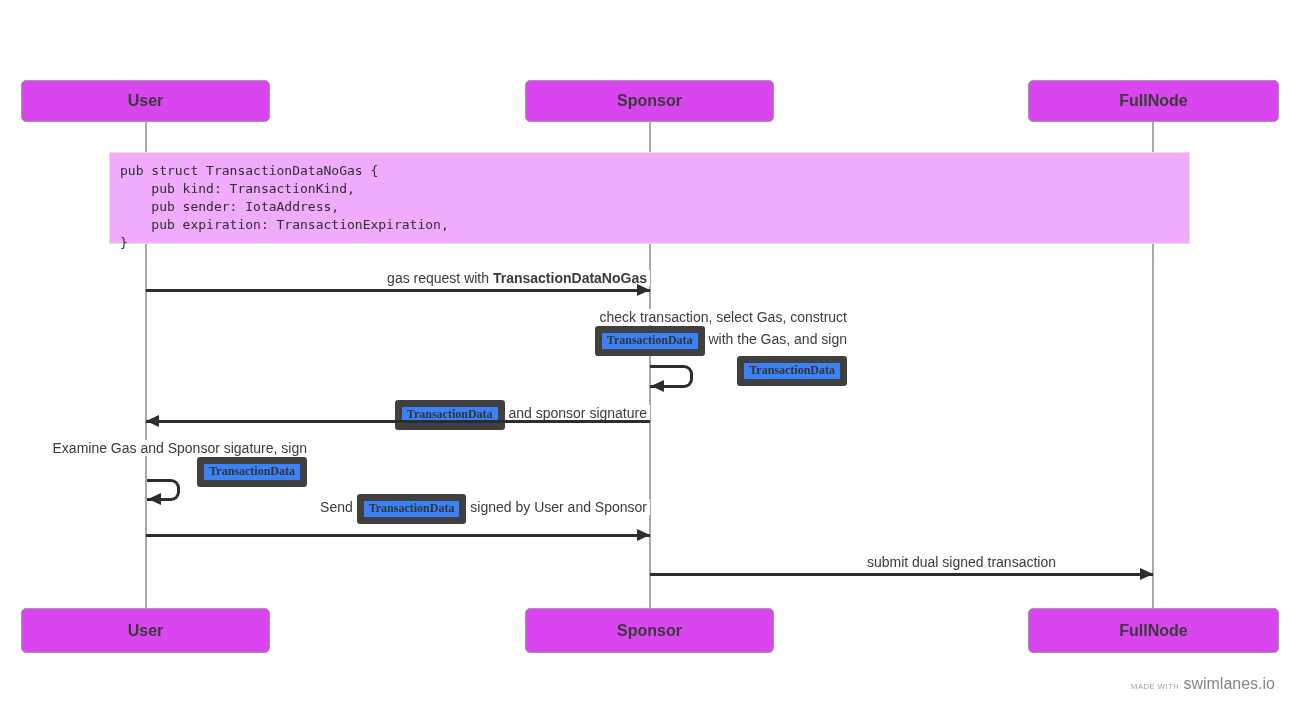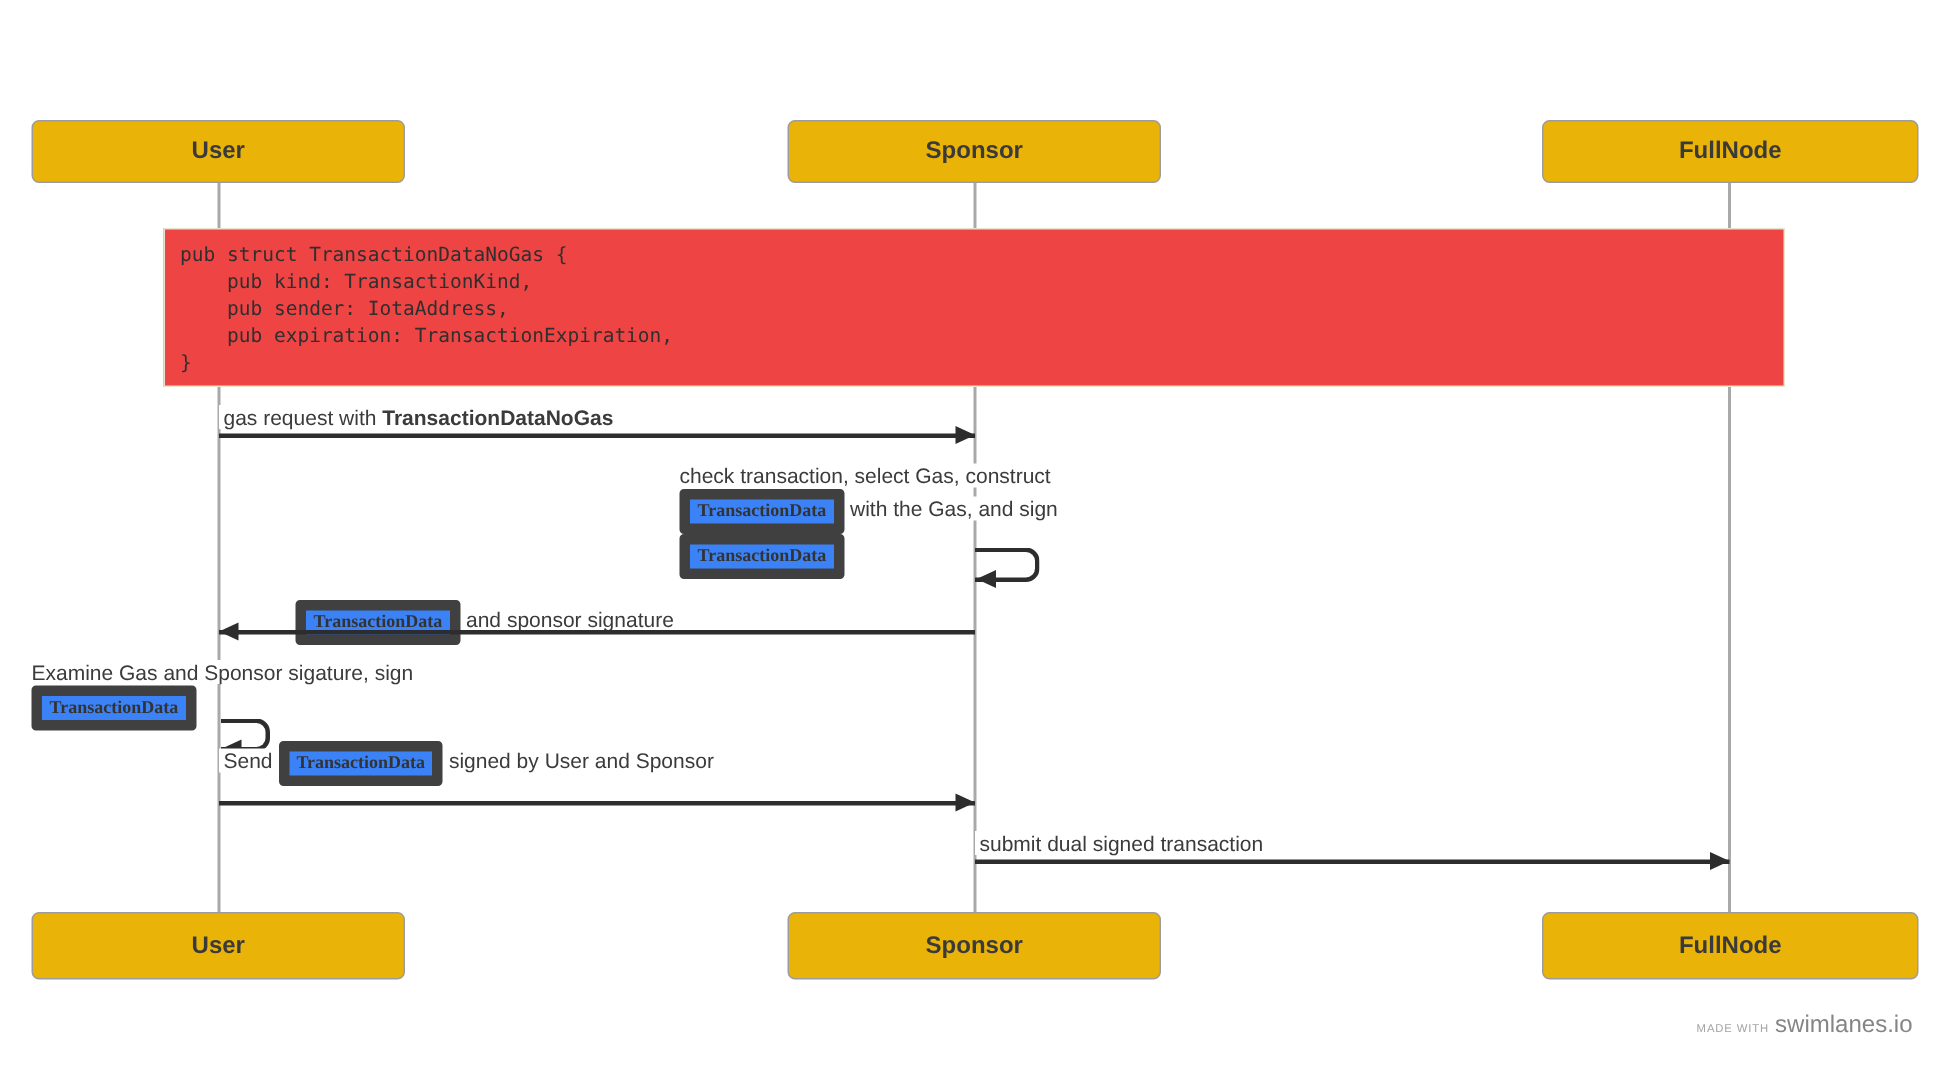--- a/index.html
+++ b/index.html
@@ -5,35 +5,35 @@
   html,body{margin:0;padding:0;background:#ffffff;}
   .canvas{
     position:relative;width:1300px;height:714px;background:#ffffff;overflow:hidden;
     font-family:"Liberation Sans",sans-serif;color:#333;
   }
   .title{
     position:absolute;left:0;top:22px;width:1300px;text-align:center;
     font-size:23px;font-weight:bold;color:#1f1f1f;letter-spacing:0.2px;
   }
   .actor-box{
-    position:absolute;height:42px;background:#eab308;border:1.5px solid #9c9c9c;border-radius:5px;
+    position:absolute;height:42px;background:#d946ef;border:1.5px solid #9c9c9c;border-radius:5px;
     display:flex;align-items:center;justify-content:center;
     font-size:16px;font-weight:bold;color:#3a3a3a;box-sizing:border-box;z-index:3;
   }
   .lifeline{position:absolute;width:2px;background:#a9a9a9;z-index:1;}
   .note{
-    position:absolute;left:109px;top:152px;width:1081px;height:106px;box-sizing:border-box;
-    background:#ef4444;border:1px solid #e6e4cc;z-index:2;
+    position:absolute;left:109px;top:152px;width:1081px;height:92px;box-sizing:border-box;
+    background:#f0abfc;border:1px solid #e6e4cc;z-index:2;
     padding:9px 0 0 10px;
   }
   .note pre{
     margin:0;font-family:"DejaVu Sans Mono",monospace;font-size:13px;line-height:18px;color:#2f2f2f;
   }
   .msg-label{
-    position:absolute;text-align:left;font-size:14px;color:#3b3b3b;line-height:18px;z-index:2;
+    position:absolute;text-align:right;font-size:14px;color:#3b3b3b;line-height:18px;z-index:2;
   }
   .msg-label .bg{background:#ffffff;padding:0 3px;}
   .arrow-line{position:absolute;height:3px;background:#2d2d2d;z-index:2;}
   .ah-right{position:absolute;width:0;height:0;border-top:6px solid transparent;border-bottom:6px solid transparent;border-left:13px solid #2d2d2d;z-index:2;}
   .ah-left{position:absolute;width:0;height:0;border-top:6px solid transparent;border-bottom:6px solid transparent;border-right:13px solid #2d2d2d;z-index:2;}
   .self-arrow{
     position:absolute;box-sizing:border-box;border:3px solid #2d2d2d;border-left:none;
     border-radius:0 9px 9px 0;z-index:2;background:transparent;
   }
   .chip{
@@ -83,21 +83,21 @@
   <div class="ah-right" style="left:637px;top:284px;"></div>
 
   <div class="msg-label" style="left:450px;top:308px;width:400px;">
     <div><span class="bg">check transaction, select Gas, construct</span></div>
     <div><span class="bg"><span class="chip">TransactionData</span><span> with the Gas, and sign</span></span></div>
     <div><span class="bg"><span class="chip">TransactionData</span></span></div>
   </div>
   <div class="self-arrow" style="left:650px;top:365px;width:43px;height:23px;"></div>
   <div class="ah-left" style="left:651px;top:380px;"></div>
 
-  <div class="msg-label" style="left:146px;top:400px;width:504px;padding-left:48px;">
+  <div class="msg-label" style="left:146px;top:400px;width:504px;">
     <span class="bg"><span class="chip">TransactionData</span><span> and sponsor signature</span></span>
   </div>
   <div class="arrow-line" style="left:146px;top:420px;width:504px;"></div>
   <div class="ah-left" style="left:146px;top:415px;"></div>
 
   <div class="msg-label" style="left:0px;top:439px;width:292px;padding-left:18px;">
     <div><span class="bg">Examine Gas and Sponsor sigature, sign</span></div>
     <div><span class="bg"><span class="chip">TransactionData</span></span></div>
   </div>
   <div class="self-arrow" style="left:147px;top:479px;width:33px;height:22px;"></div>

